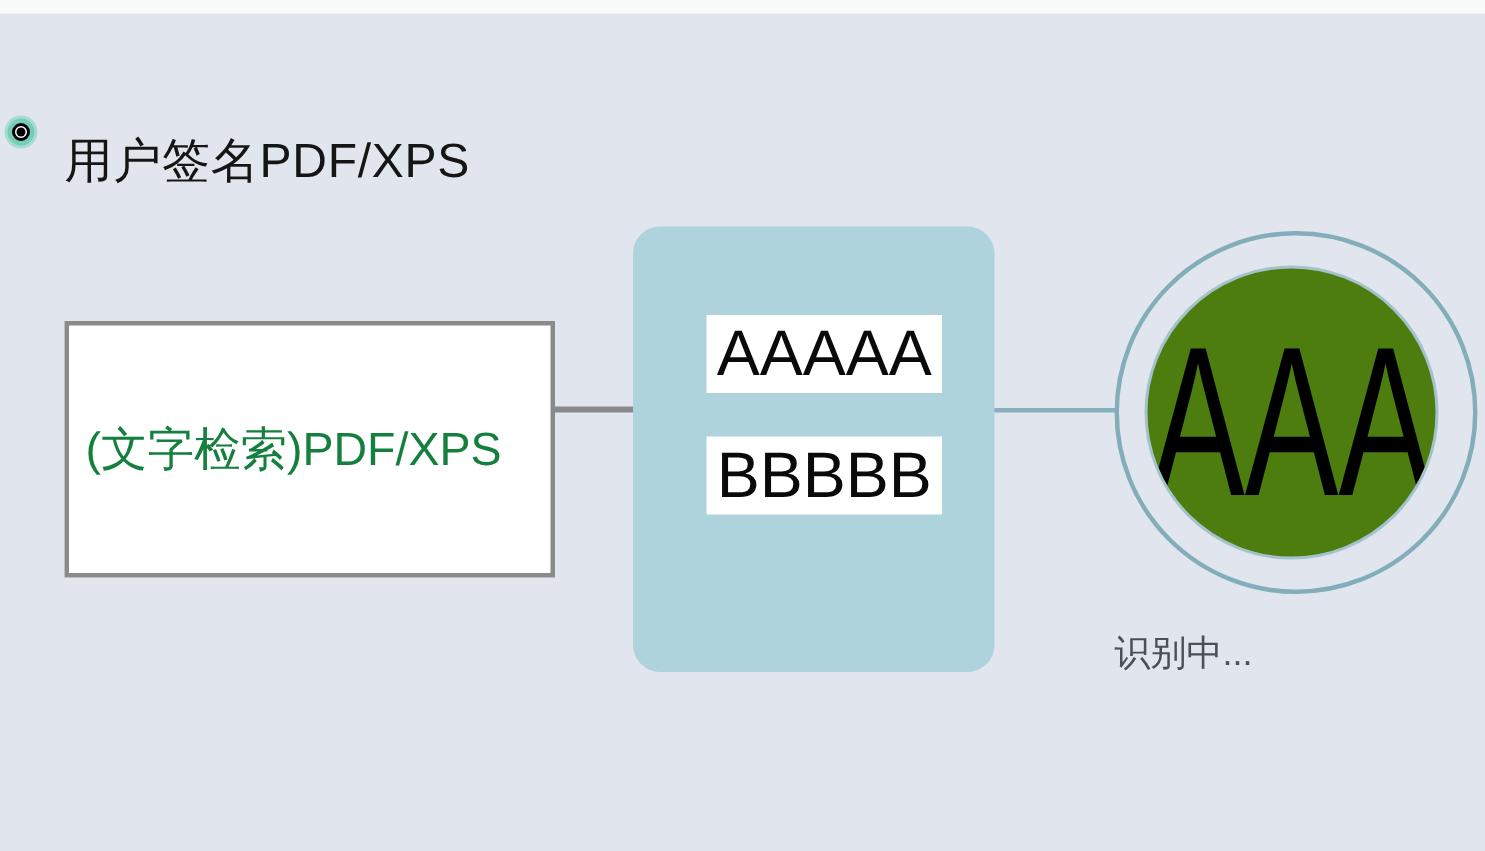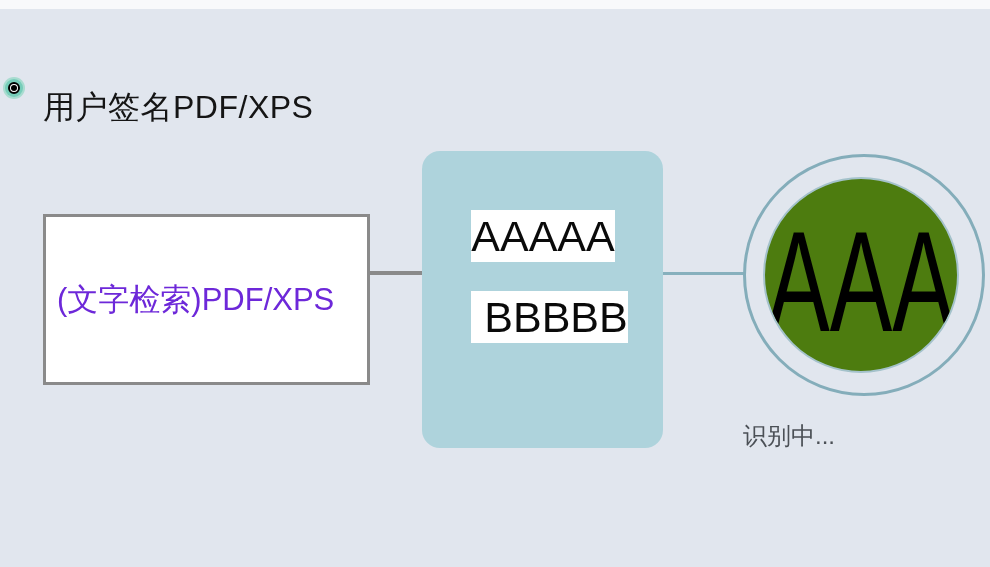--- a/index.html
+++ b/index.html
@@ -28,41 +28,41 @@
     letter-spacing:0.5px;white-space:nowrap;
   }
   
   .source-box{
     position:absolute;left:43px;top:214px;width:327px;height:171px;
     box-sizing:border-box;border:3px solid #8a8a8a;background:#ffffff;
     display:flex;flex-direction:column;justify-content:center;
     padding-left:11px;
   }
   .source-line{
-    font-size:31px;line-height:51px;color:#6d28d9;white-space:nowrap;
+    font-size:31px;line-height:51px;color:#15803d;white-space:nowrap;
   }
   
   .connector-left{
     position:absolute;left:368px;top:271px;width:56px;height:4px;background:#8a8a8a;
   }
   .connector-right{
     position:absolute;left:662px;top:272px;width:83px;height:3px;background:#87b0bd;
   }
   
   .process-box{
     position:absolute;left:422px;top:151px;width:241px;height:297px;
     background:#aed3dc;border-radius:18px;
   }
   .ocr-label{
-    position:absolute;left:471px;width:144px;height:52px;
+    position:absolute;left:471px;width:157px;height:52px;
     background:#ffffff;color:#0a0a0a;
     font-size:43px;line-height:52px;text-align:center;white-space:nowrap;
   }
   .ocr-label-a{top:210px;}
-  .ocr-label-b{top:291px;padding-left:13px;}
+  .ocr-label-b{top:291px;}
   
   .outer-circle{
     position:absolute;left:743px;top:154px;width:242px;height:242px;
     box-sizing:border-box;border:3px solid #84adba;border-radius:50%;
     background:transparent;
   }
   .inner-circle{
     position:absolute;left:763px;top:177px;width:196px;height:196px;
     box-sizing:border-box;border:2px solid #a4c2cb;border-radius:50%;
     background:#4d7c0f;overflow:hidden;

